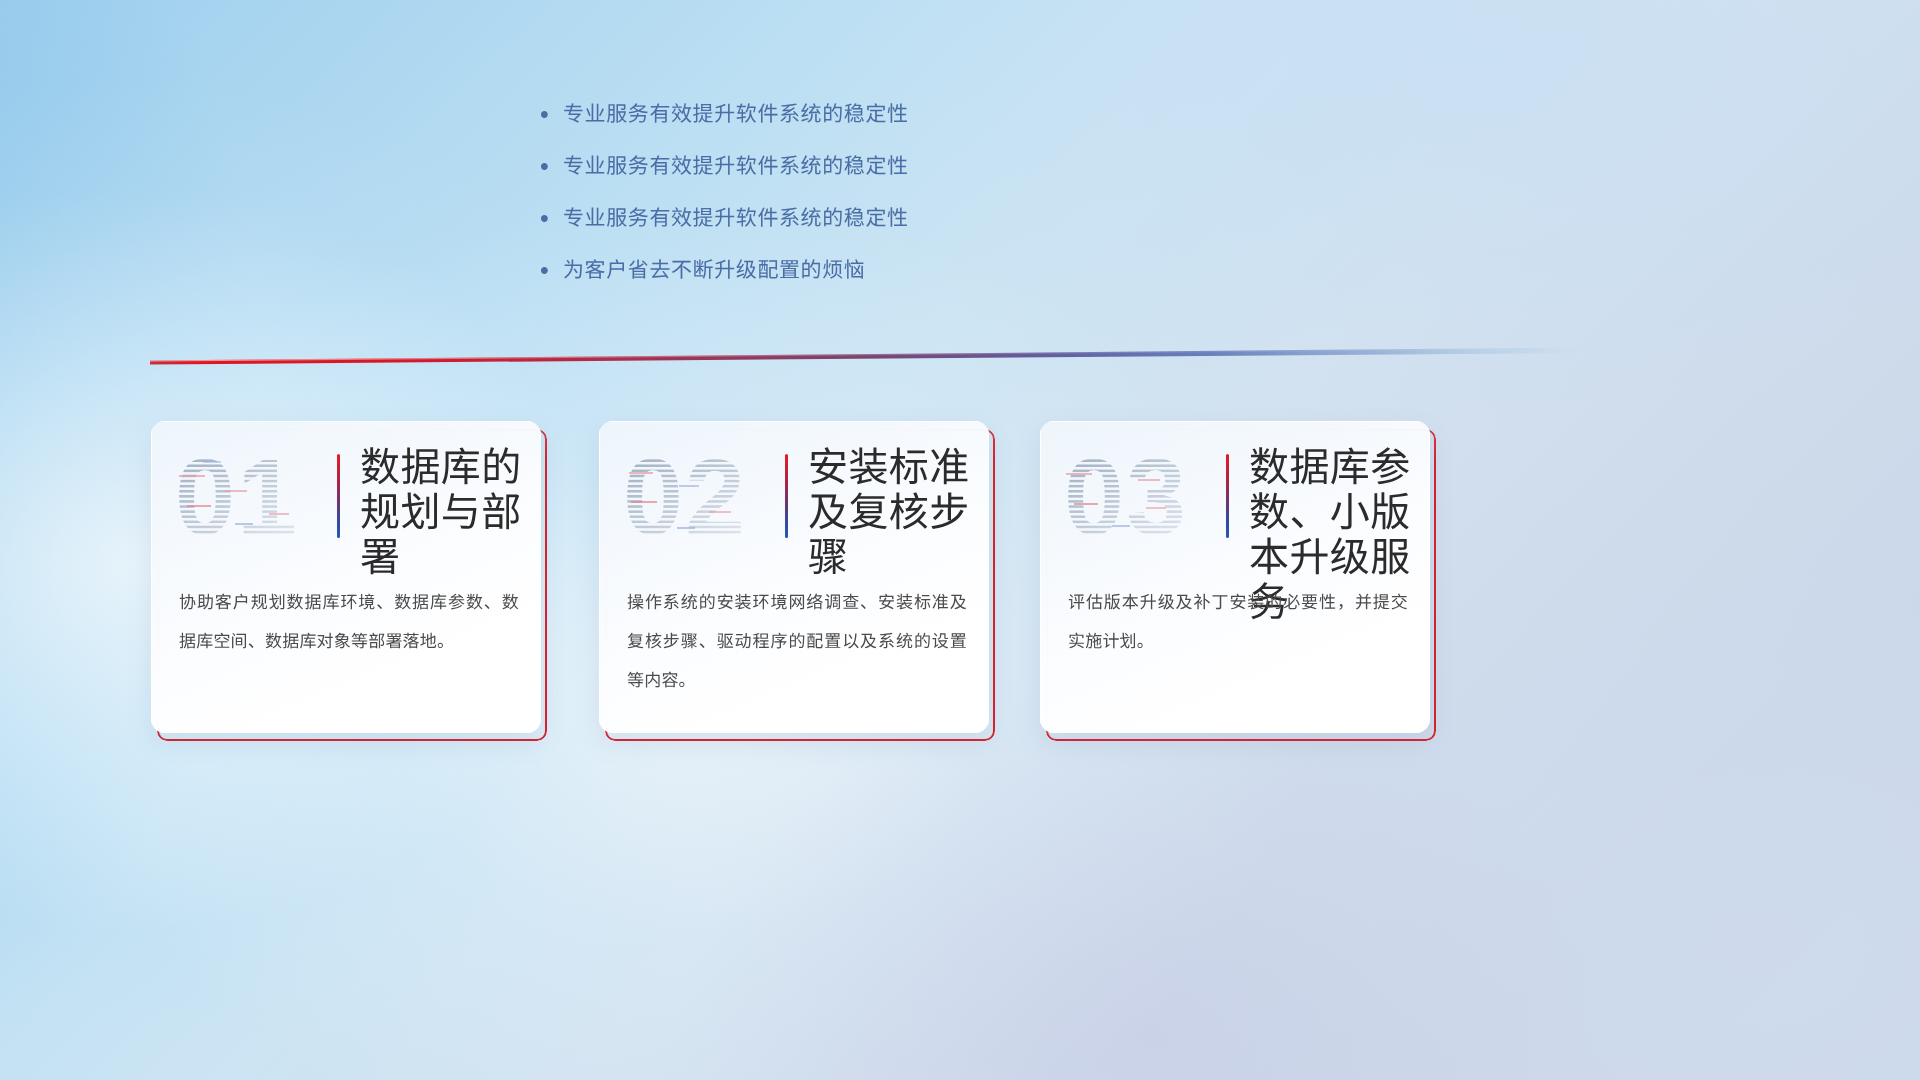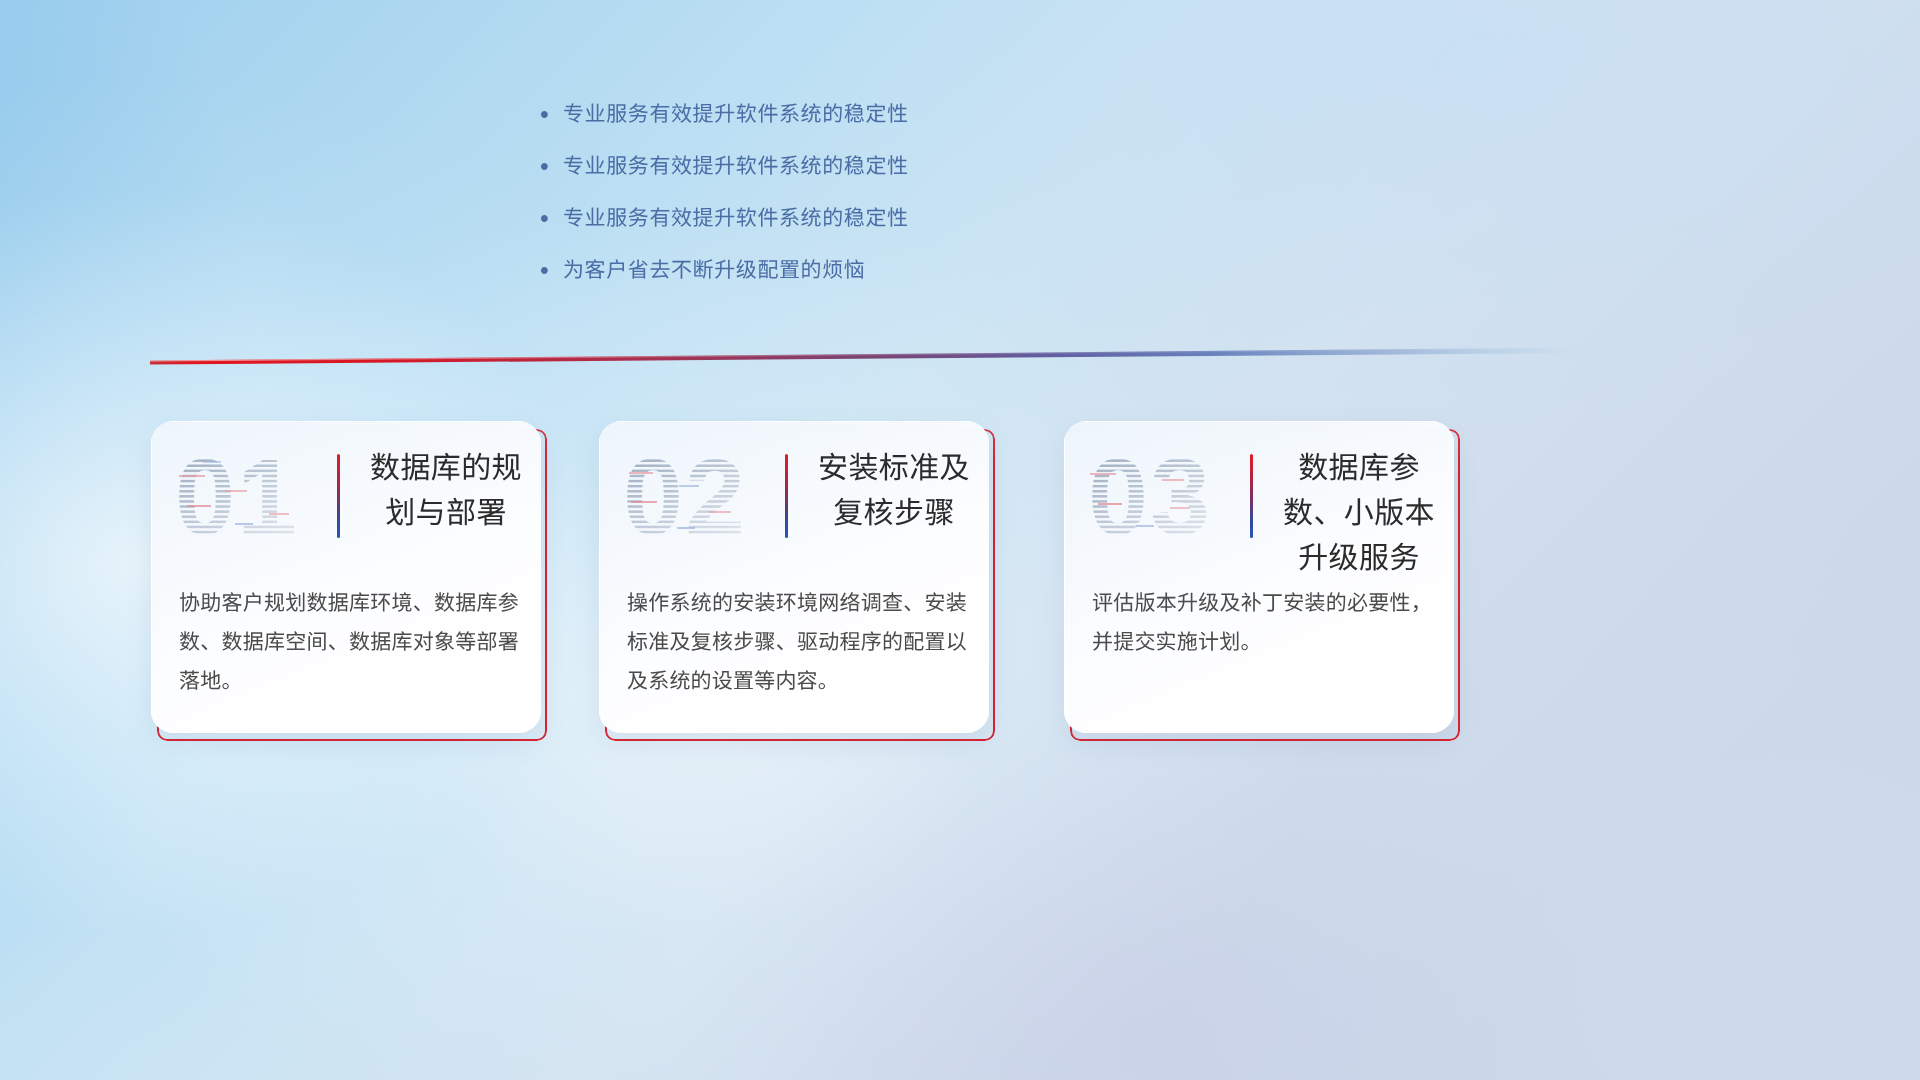--- a/index.html
+++ b/index.html
@@ -123,21 +123,21 @@
     height: 330px;
   }
   .card-slot {
     position: absolute;
     top: 0;
     width: 390px;
     height: 312px;
   }
   .card-slot.s1 { left: 0px; }
   .card-slot.s2 { left: 448px; }
-  .card-slot.s3 { left: 913px; padding-left: 32px; }
+  .card-slot.s3 { left: 889px; padding-left: 32px; }
 
   
   .card-outline {
     position: absolute;
     left: 6px;
     top: 8px;
     width: 390px;
     height: 312px;
     border: 2px solid #d9202c;
     border-radius: 10px;
@@ -148,21 +148,21 @@
     -webkit-mask-image: linear-gradient(150deg, rgba(0,0,0,0.10) 0%, rgba(0,0,0,0.55) 22%, #000 48%);
             mask-image: linear-gradient(150deg, rgba(0,0,0,0.10) 0%, rgba(0,0,0,0.55) 22%, #000 48%);
   }
 
   .card {
     position: absolute;
     left: 0;
     top: 0;
     width: 390px;
     height: 312px;
-    border-radius: 22px;
+    border-radius: 14px;
     box-sizing: border-box;
     background:
       linear-gradient(157deg,
         rgba(238,246,252,0.97) 0%,
         rgba(245,249,253,0.98) 26%,
         rgba(252,253,255,0.99) 52%,
         rgba(255,255,255,1) 78%,
         rgba(255,255,255,1) 100%);
     box-shadow: 0 10px 26px rgba(90,120,160,0.13);
     overflow: hidden;
@@ -204,34 +204,33 @@
     border-radius: 2px;
     background: linear-gradient(180deg, #e01f28 0%, #b3233e 30%, #6b3570 58%, #2f4ba0 82%, #2757b4 100%);
   }
 
   .card-title {
     position: absolute;
     left: 209px;
     top: 24px;
     width: 172px;
     color: #2b2b2b;
-    font-size: 30px;
+    font-size: 40px;
     line-height: 45px;
     font-weight: 500;
     letter-spacing: 0.4px;
-    text-align: center;
   }
 
   .card-body {
     position: absolute;
     left: 28px;
     top: 162px;
     width: 340px;
     color: #4b4b4b;
-    font-size: 21px;
+    font-size: 17px;
     line-height: 39px;
     letter-spacing: 0.2px;
     text-align: justify;
   }
 </style>
 </head>
 <body>
 
 <div id="slide">
 

